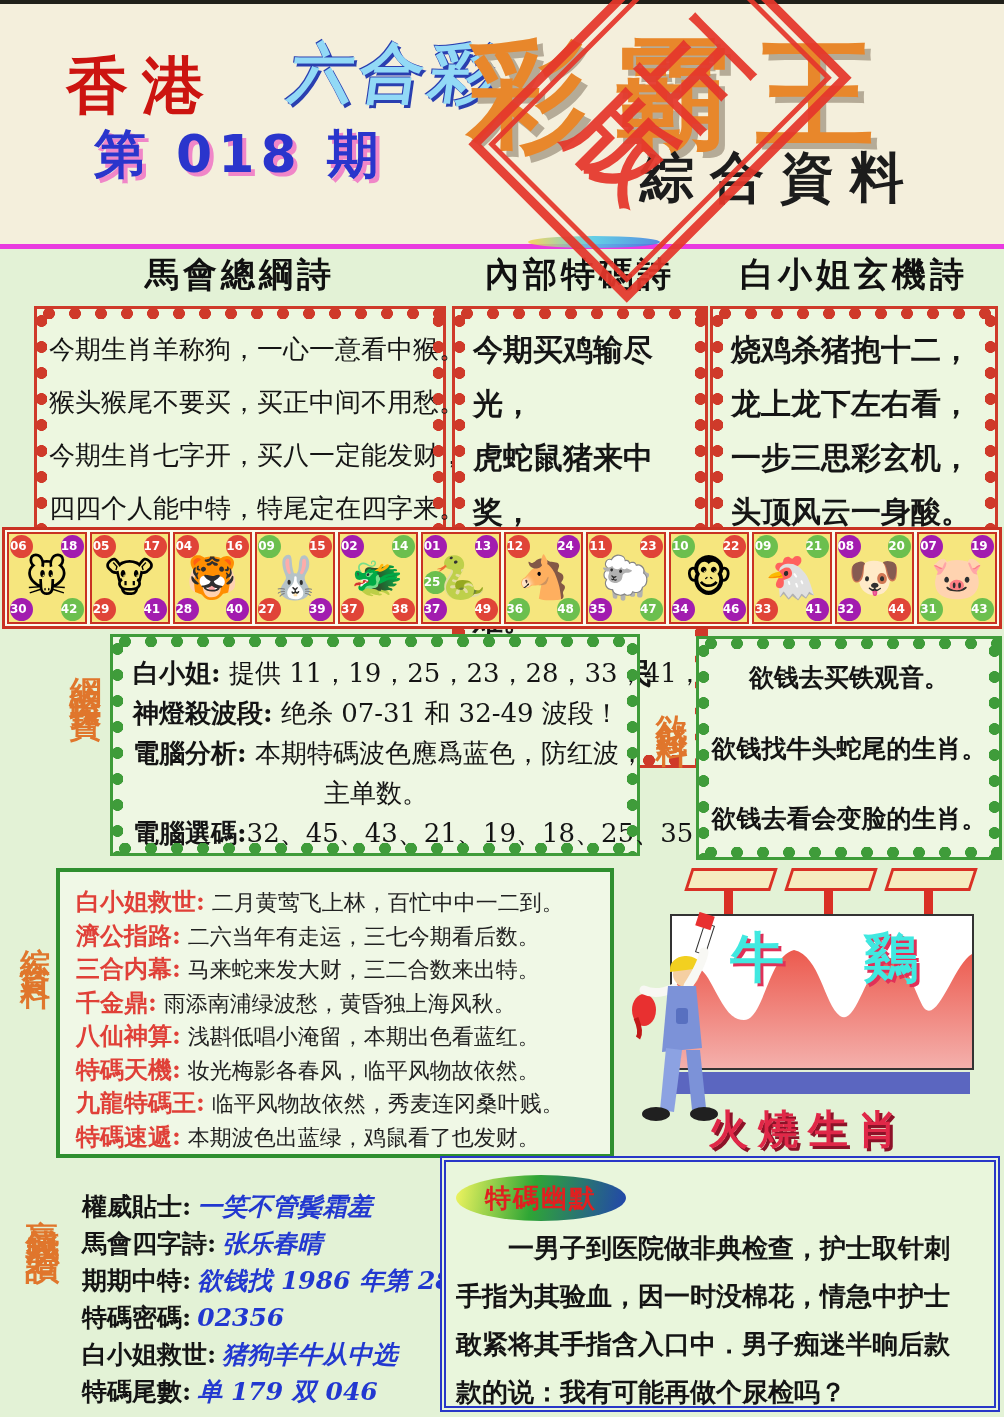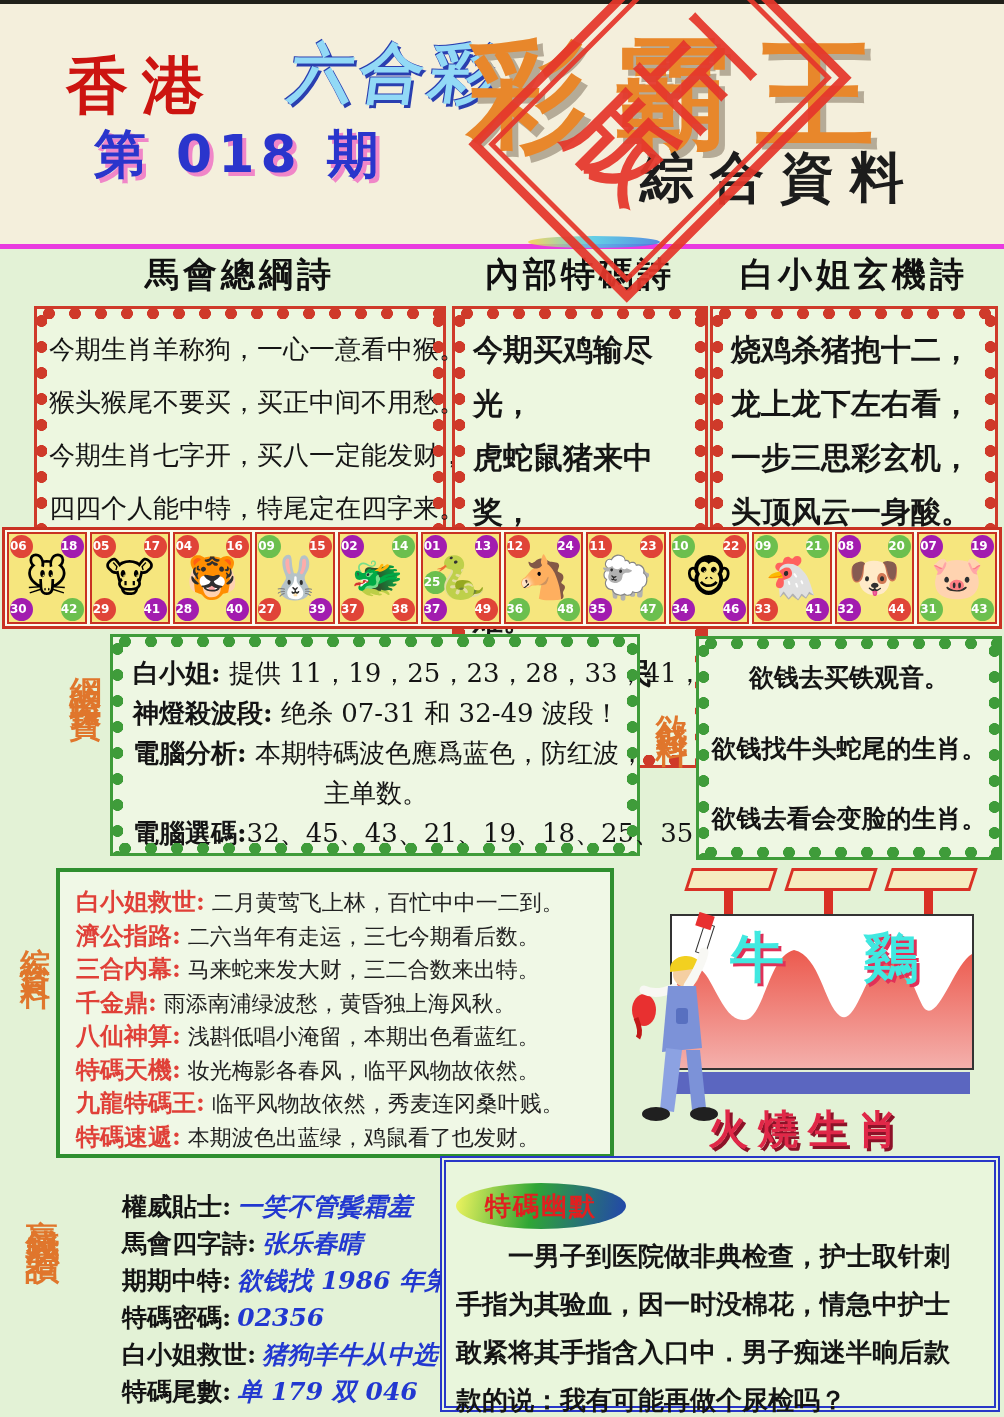--- a/index.html
+++ b/index.html
@@ -79,27 +79,27 @@
   .lamp-stem{position:absolute;left:36px;top:22px;width:9px;height:24px;background:#d93025;}
   .board{position:absolute;left:32px;top:46px;width:300px;height:152px;background:#fff;border:2px solid #333;overflow:hidden;}
   .board-word{position:absolute;top:6px;font-size:54px;font-weight:bold;color:#40e8e0;
     text-shadow:3px 3px 0 #e03058;font-family:"DejaVu Serif",serif;z-index:2;}
   .w-left{left:58px;} .w-right{left:192px;}
   .bluebar{position:absolute;left:32px;top:204px;width:300px;height:22px;background:#5b66c0;}
   .fire-caption{position:absolute;left:70px;top:234px;font-size:40px;font-weight:bold;color:#e02848;
     letter-spacing:10px;text-shadow:3px 3px 0 #8c1228;font-family:"DejaVu Serif",serif;}
   .painter{position:absolute;left:-8px;top:44px;}
   
-  .mr-list{position:absolute;left:82px;top:1188px;width:390px;margin-left:40px;}
+  .mr-list{position:absolute;left:82px;top:1188px;width:390px;}
   .mr-row{font-size:25px;line-height:37px;white-space:nowrap;}
   .mr-label{font-weight:bold;color:#141414;font-family:"DejaVu Serif",serif;}
   .mr-value{font-weight:bold;color:#2238d0;font-style:italic;font-family:"DejaVu Serif",serif;padding-left:6px;}
   
   .joke{position:absolute;left:440px;top:1156px;width:560px;height:256px;border:6px double #2836c8;
-    background:#e9f6dc;box-sizing:border-box;padding:18px 10px;}
+    background:#e9f6dc;box-sizing:border-box;padding:10px 10px;}
   .joke-head{display:flex;align-items:center;height:52px;}
   .joke-badge{width:170px;height:46px;border-radius:50%;flex:none;
     background:linear-gradient(100deg,#f4f660 0%,#2fa635 45%,#2244ae 100%);
     color:#e02020;font-size:26px;font-weight:bold;text-align:center;line-height:46px;
     font-family:"DejaVu Serif",serif;letter-spacing:2px;}
   .joke-title{flex:1;text-align:center;font-size:36px;font-weight:bold;color:#e02020;
     letter-spacing:14px;font-family:"DejaVu Serif",serif;}
   .joke-line{font-size:26px;font-weight:bold;line-height:48px;color:#141414;
     font-family:"DejaVu Serif",serif;white-space:nowrap;}
   .joke-indent{text-indent:52px;}

